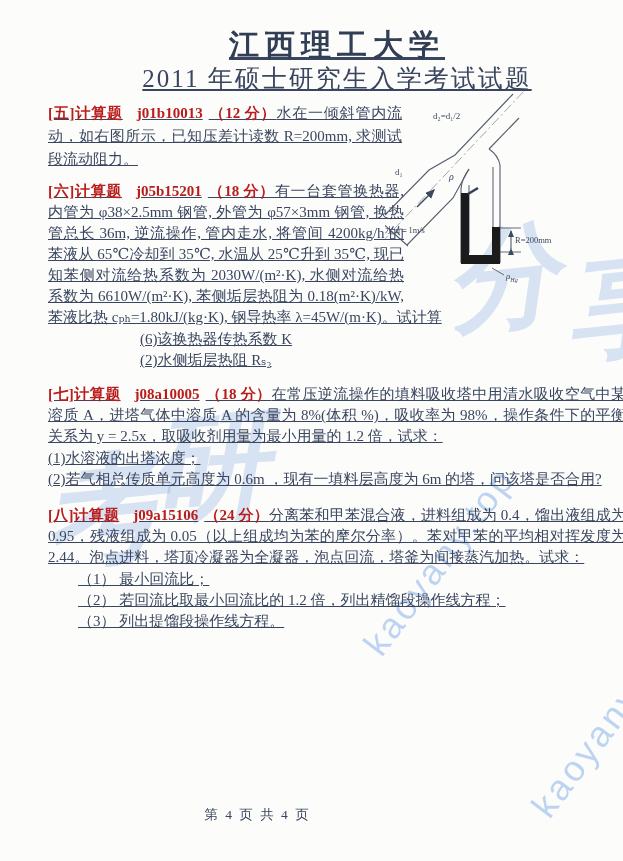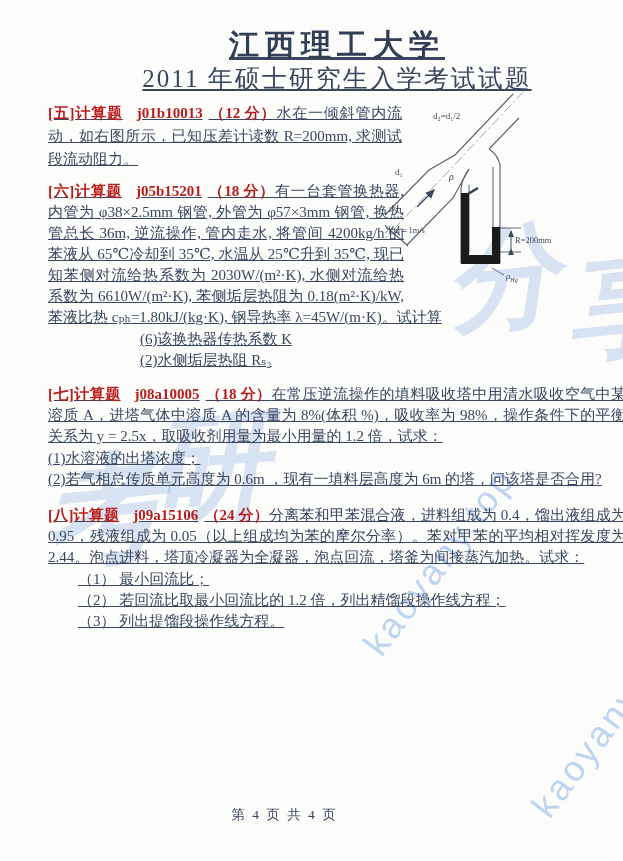--- a/index.html
+++ b/index.html
@@ -39,21 +39,21 @@
   #q6{margin-top:10px;}
   .fig-spacer{float:right;width:222px;height:114px;}
   .q-items{margin:1px 0 0 0;padding:0;list-style:none;font-size:15px;line-height:21px;}
   .q-items li{margin:0;}
   .indent-92 li{padding-left:92px;}
   .indent-0 li{padding-left:0;}
   .indent-30 li{padding-left:30px;}
   #q7{margin-top:13px;}
   #q8{margin-top:15px;}
   .footer{position:absolute;z-index:1;left:0;top:806px;width:515px;text-align:center;
-    font-size:13.5px;color:#3a4660;letter-spacing:2px;padding-left:27px;}
+    font-size:13.5px;color:#3a4660;letter-spacing:2px;}
   
   .figure{position:absolute;z-index:1;left:385px;top:85px;width:235px;height:208px;}
   .fig-label{font-family:"Liberation Serif","DejaVu Serif",serif;fill:#3c4a61;}
 </style>
 </head>
 <body>
 
 <div class="page">
 
   <div class="wm wm-char wm-char-1">考</div>

